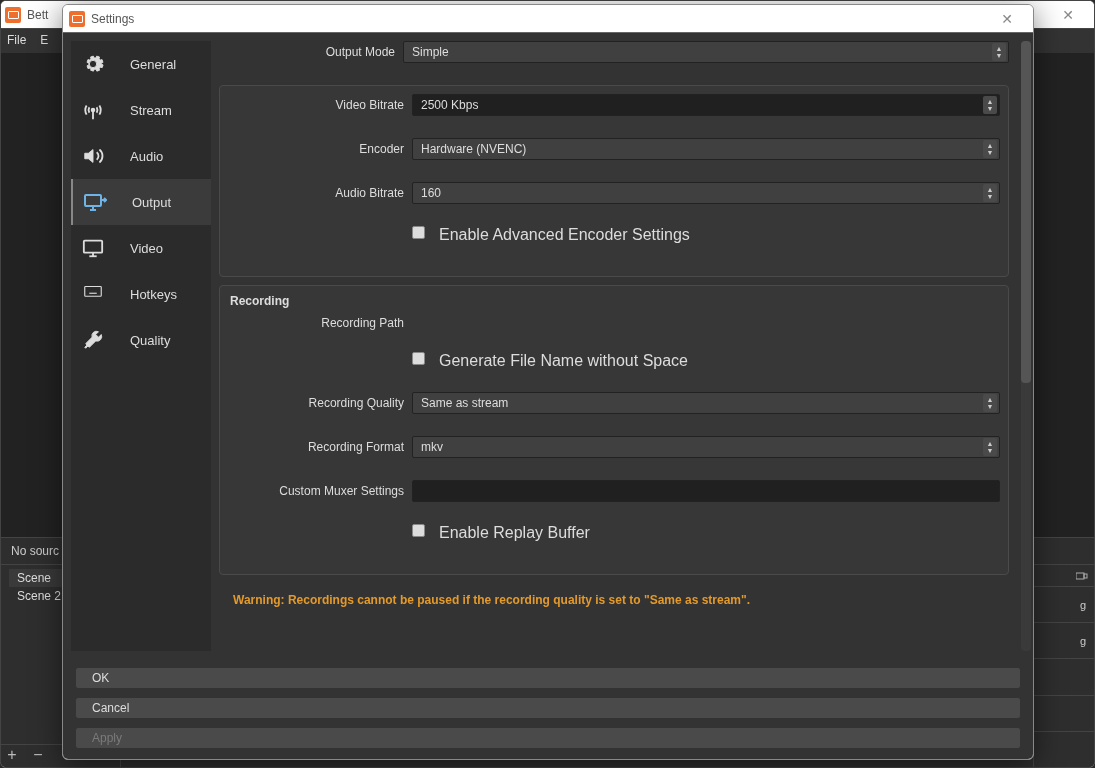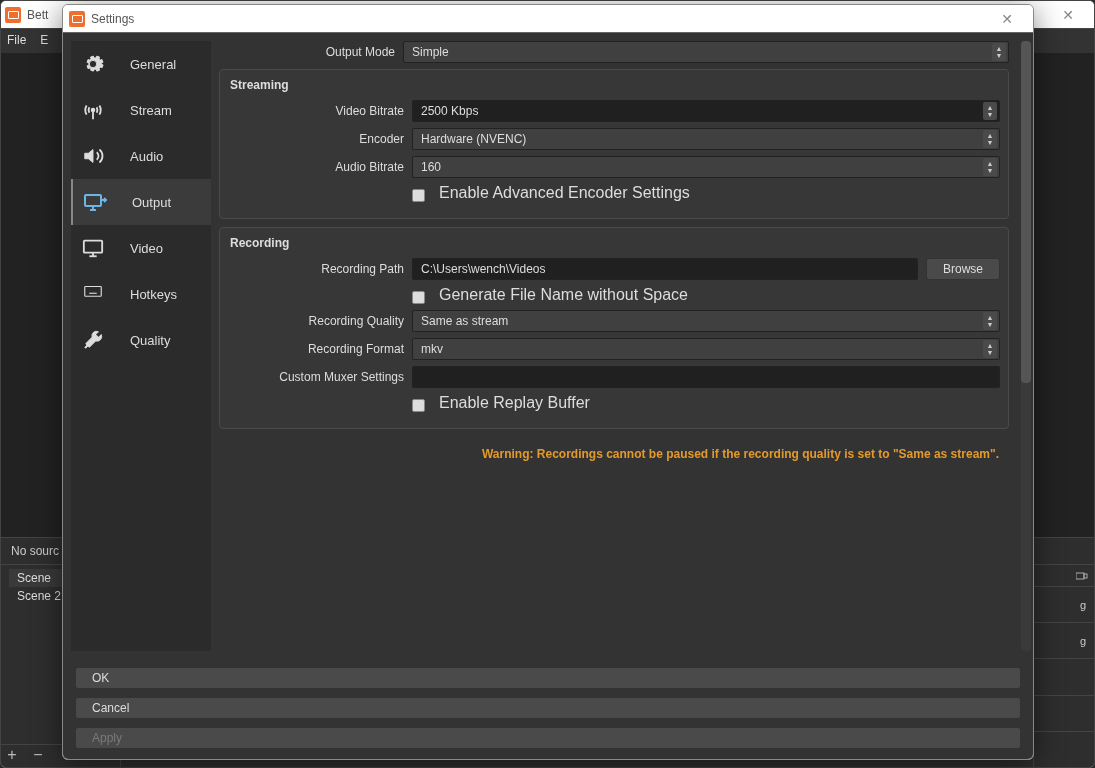--- a/index.html
+++ b/index.html
@@ -215,33 +215,33 @@
   .content {
     flex: 1;
     display: flex;
     flex-direction: column;
     padding: 8px 12px 0 0;
     overflow: auto;
   }
   .form-row {
     display: flex;
     align-items: center;
-    margin-bottom: 6px;
+    margin-bottom: 22px;
   }
   .form-label {
     width: 184px;
     text-align: right;
     padding-right: 8px;
     color: #ddd;
     font-size: 12px;
   }
   .form-control {
     flex: 1;
     display: flex;
-    align-items: flex-end;
+    align-items: flex-start;
     gap: 8px;
   }
   .dropdown, .textinput {
     flex: 1;
     background: #404040;
     color: #ddd;
     border: 1px solid #222;
     border-radius: 2px;
     height: 22px;
     display: flex;
@@ -296,21 +296,20 @@
     padding: 3px 16px;
     font-size: 12px;
     cursor: pointer;
   }
   .btn.disabled { color: #7a7a7a; }
   .warning {
     color: #e49a2a;
     font-weight: bold;
     font-size: 12px;
     padding: 10px 10px 0 14px;
-    text-align: right;
   }
   .scrollbar {
     width: 10px;
     background: #3a3a3a;
     border-radius: 4px;
     margin: 8px 2px 8px 0;
   }
   .scrollbar-thumb {
     width: 100%;
     height: 56%;
@@ -477,21 +476,20 @@
         <div class="form-label">Output Mode</div>
         <div class="form-control">
           <div class="dropdown">
             <span>Simple</span>
             <span class="spinner-arrows">▲<br>▼</span>
           </div>
         </div>
       </div>
 
       <div class="groupbox">
-        <div class="group-title">Streaming</div>
 
         <div class="form-row">
           <div class="form-label">Video Bitrate</div>
           <div class="form-control">
             <div class="textinput">
               <span>2500 Kbps</span>
               <span class="spinner-arrows">▲<br>▼</span>
             </div>
           </div>
         </div>
@@ -523,26 +521,20 @@
             <span class="checkbox-label">Enable Advanced Encoder Settings</span>
           </div>
         </div>
       </div>
 
       <div class="groupbox">
         <div class="group-title">Recording</div>
 
         <div class="form-row">
           <div class="form-label">Recording Path</div>
-          <div class="form-control">
-            <div class="textinput" style="flex:1">
-              <span>C:\Users\wench\Videos</span>
-            </div>
-            <div class="btn">Browse</div>
-          </div>
         </div>
 
         <div class="form-row">
           <div class="form-label"></div>
           <div class="form-control">
             <span class="checkbox"></span>
             <span class="checkbox-label">Generate File Name without Space</span>
           </div>
         </div>
 

